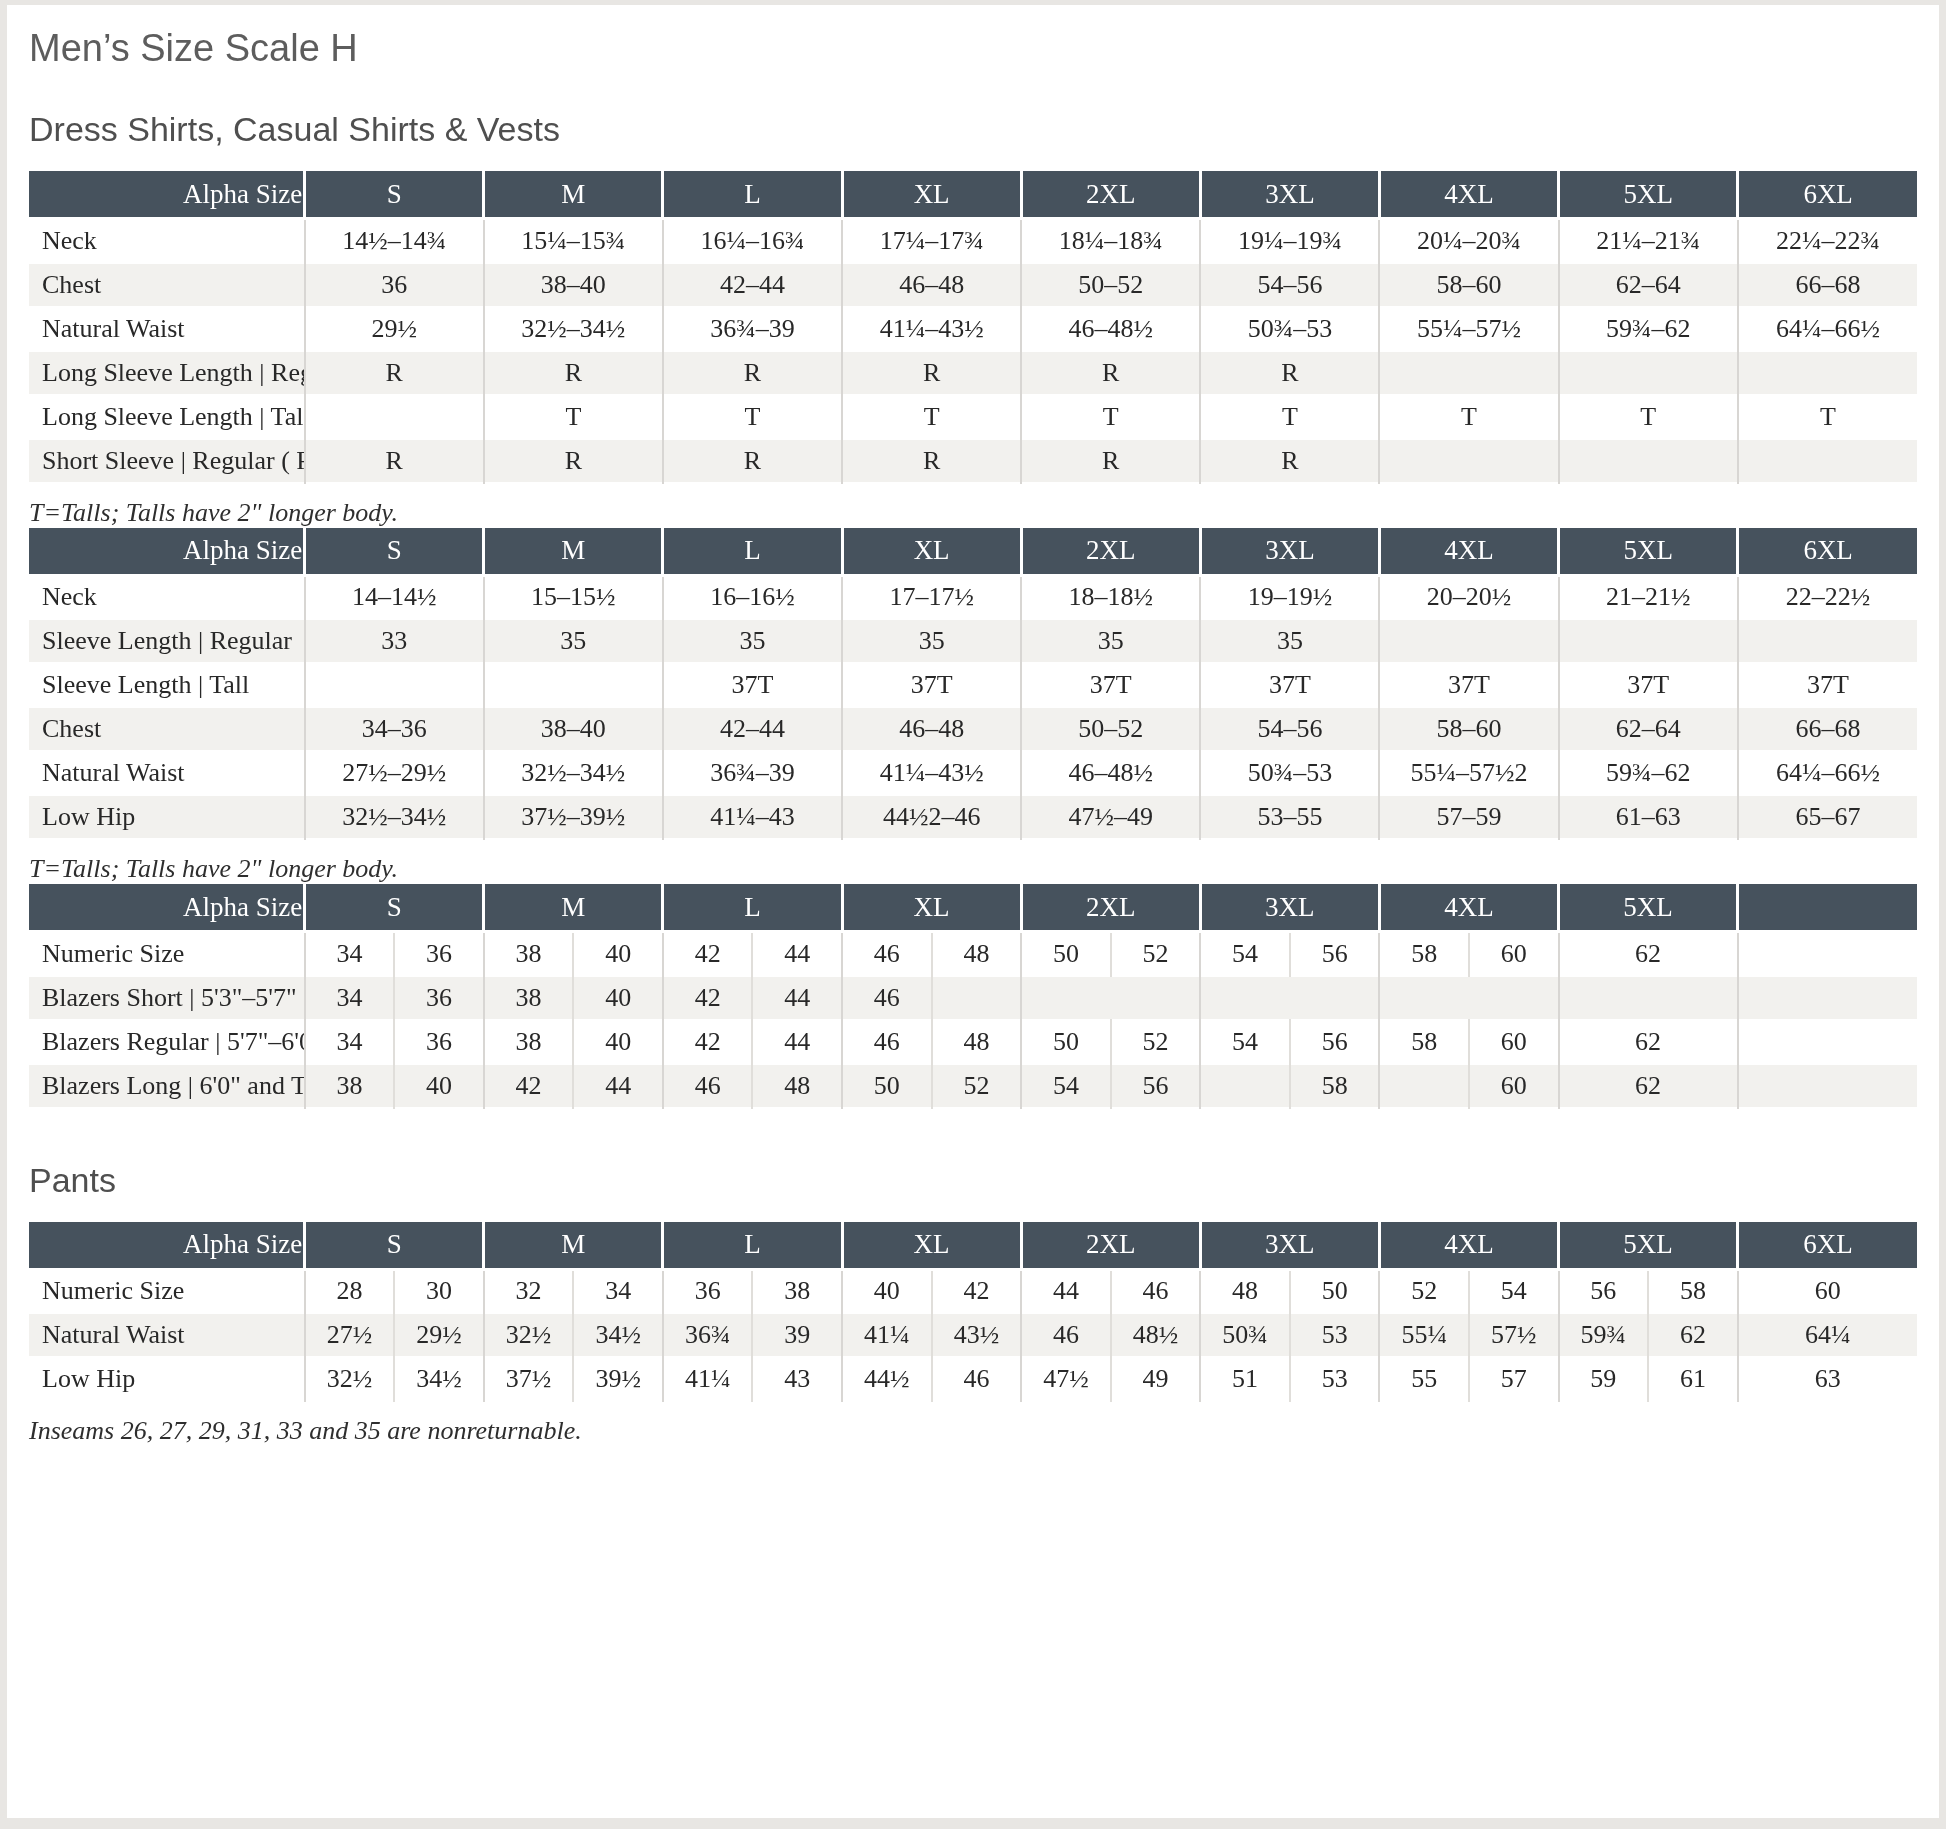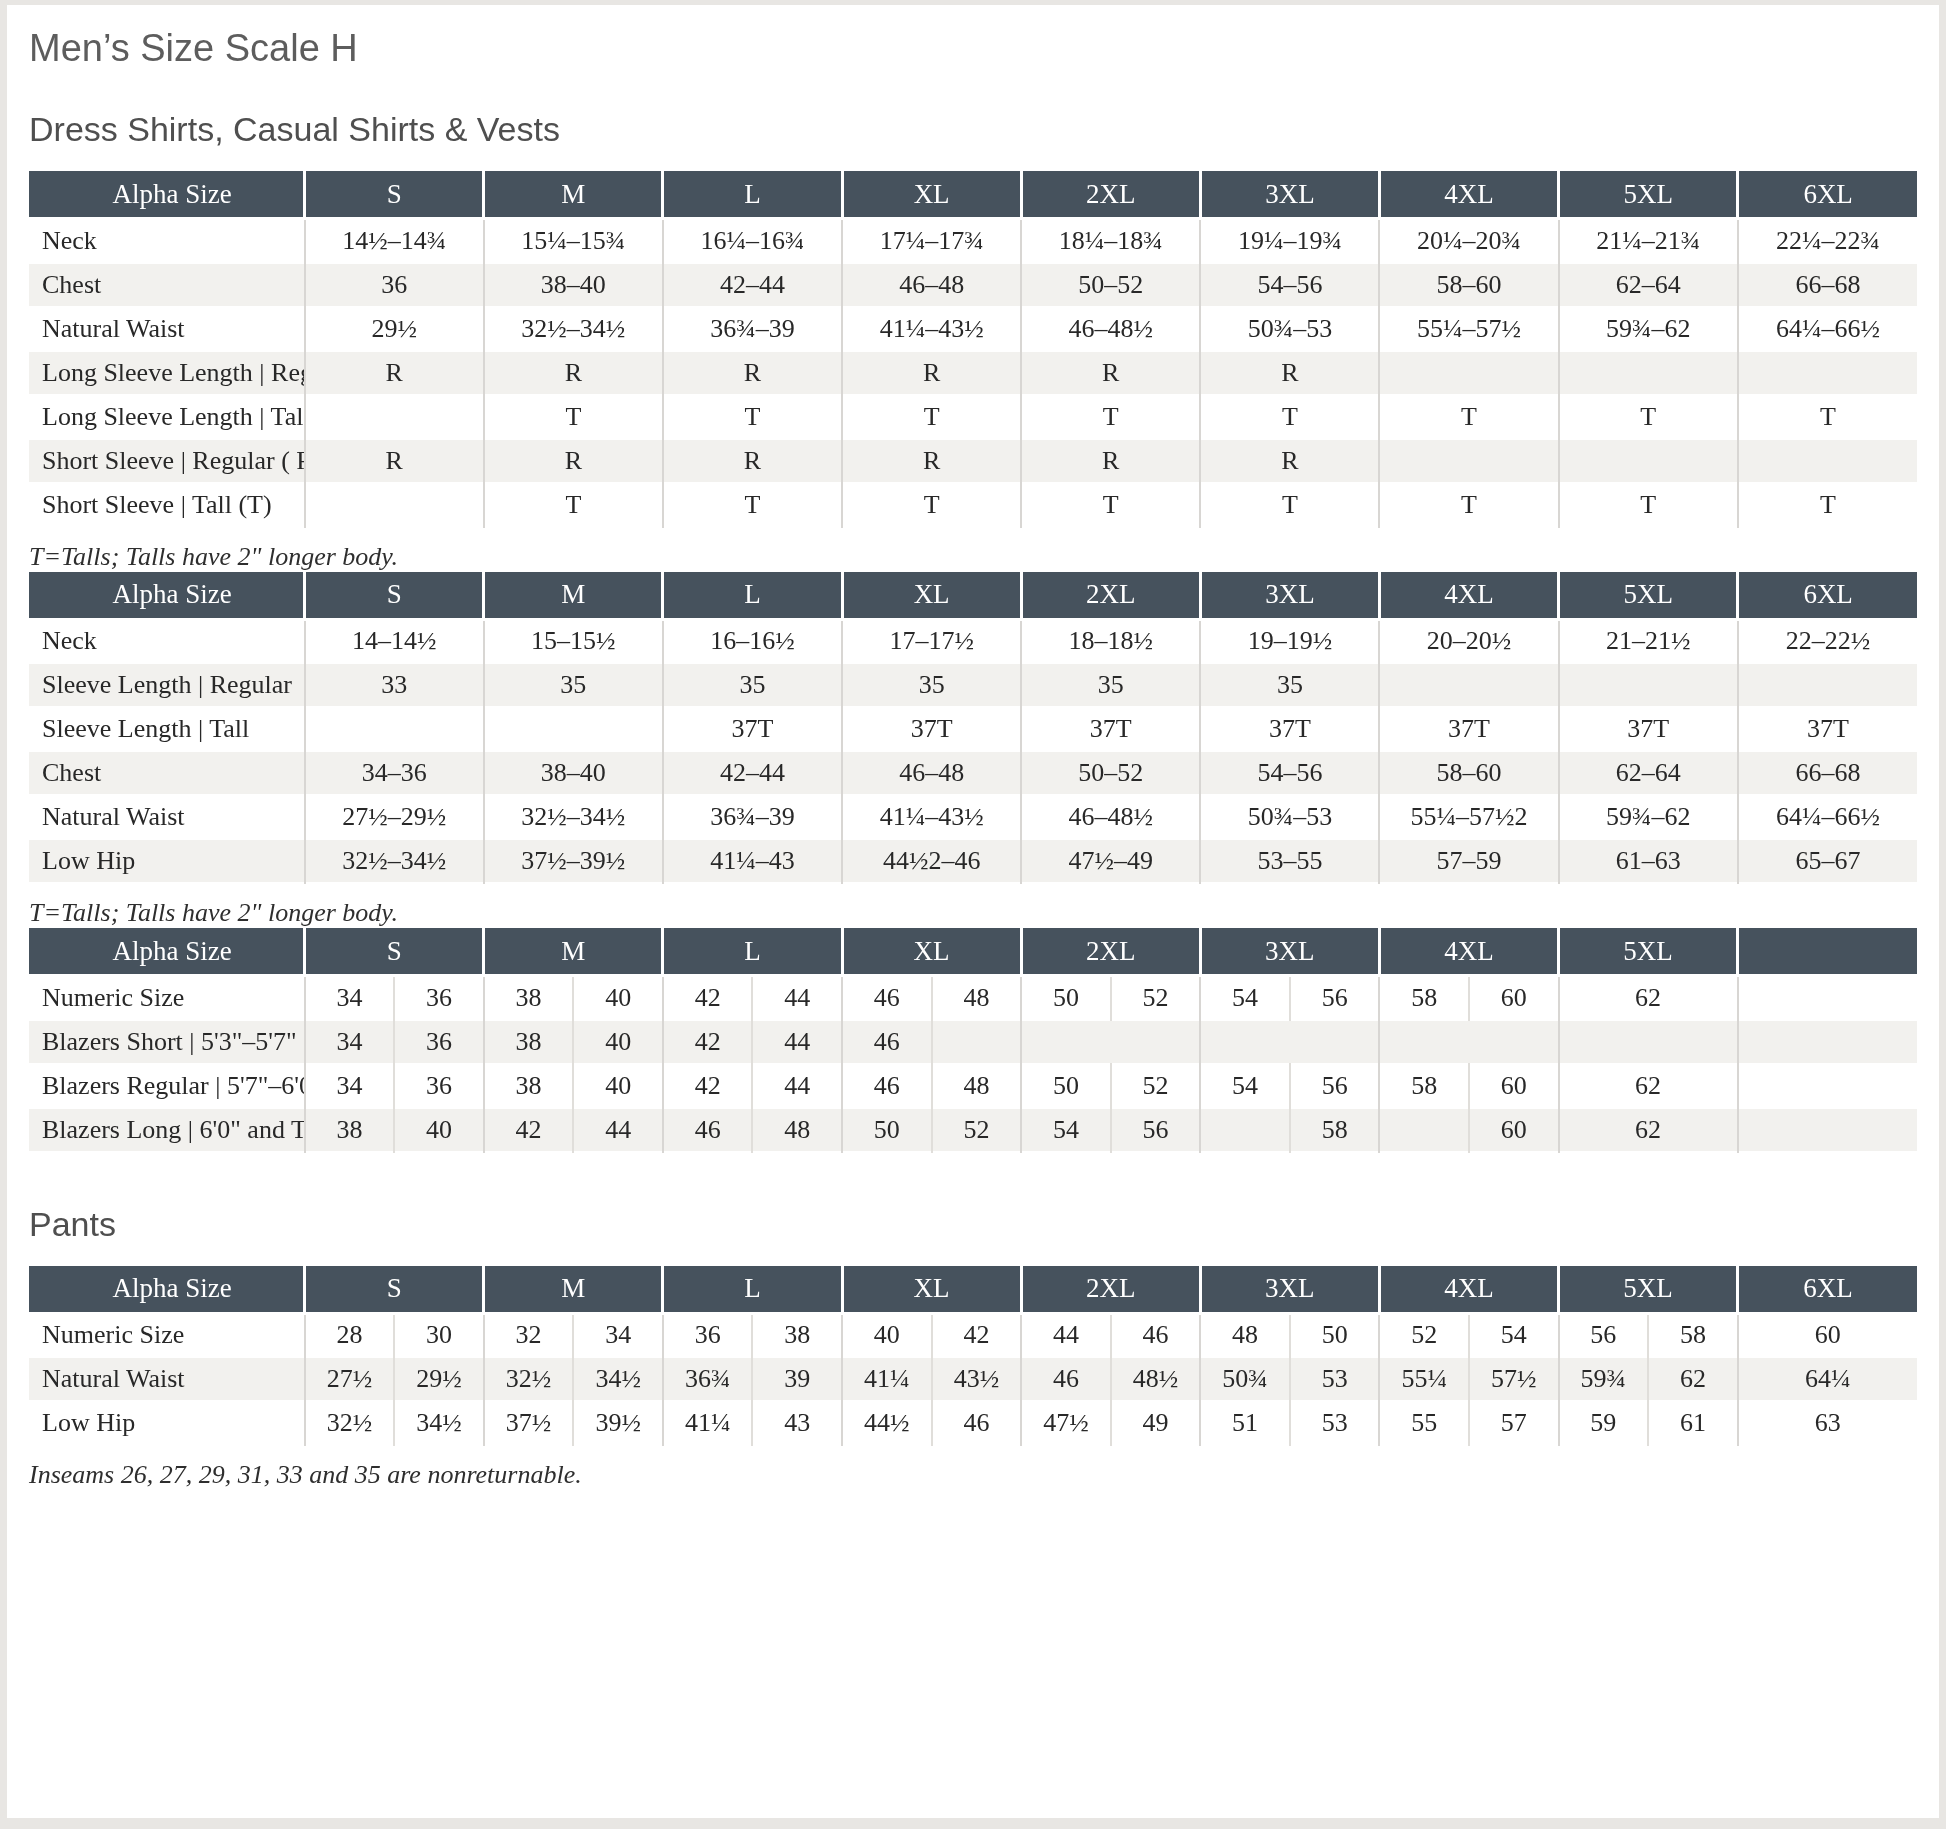--- a/index.html
+++ b/index.html
@@ -46,21 +46,21 @@
   }
   th {
     background: #46525d;
     color: #ffffff;
     font-weight: normal;
     height: 44px;
     text-align: center;
     font-size: 27px;
     overflow: hidden;
   }
-  th.lab { text-align: center; padding-left: 13px; }
+  th.lab { text-align: right; padding-left: 13px; }
   th + th { border-left: 3px solid #ffffff; }
   thead tr { border-bottom: 3px solid #ffffff; }
   tbody tr { height: 44px; border-top: 2px solid #ffffff; border-bottom: 2px solid #ffffff; }
   tbody tr:nth-child(even) { background: #f2f1ee; }
   td { overflow: hidden; }
   td.lab { text-align: left; padding-left: 13px; white-space: nowrap; }
   td.val { text-align: center; }
   td.colstart { border-left: 2px solid #d8d6d3; }
   td.subb { border-left: 2px solid #e0deda; }
   .footnote {
@@ -171,32 +171,20 @@
               <td class="lab">Short Sleeve  |  Regular ( R )</td>
               <td class="val colstart">R</td>
               <td class="val colstart">R</td>
               <td class="val colstart">R</td>
               <td class="val colstart">R</td>
               <td class="val colstart">R</td>
               <td class="val colstart">R</td>
               <td class="val colstart"></td>
               <td class="val colstart"></td>
               <td class="val colstart"></td>
-            </tr>
-            <tr>
-              <td class="lab">Short Sleeve  |  Tall (T)</td>
-              <td class="val colstart"></td>
-              <td class="val colstart">T</td>
-              <td class="val colstart">T</td>
-              <td class="val colstart">T</td>
-              <td class="val colstart">T</td>
-              <td class="val colstart">T</td>
-              <td class="val colstart">T</td>
-              <td class="val colstart">T</td>
-              <td class="val colstart">T</td>
             </tr>
           </tbody>
         </table>
         <p class="footnote">T=Talls; Talls have 2" longer body.</p>
       </section>
       <section>
         <table class="simple">
           <colgroup>
             <col style="width: 14.6%;">
             <col style="width: 9.48889%;">

